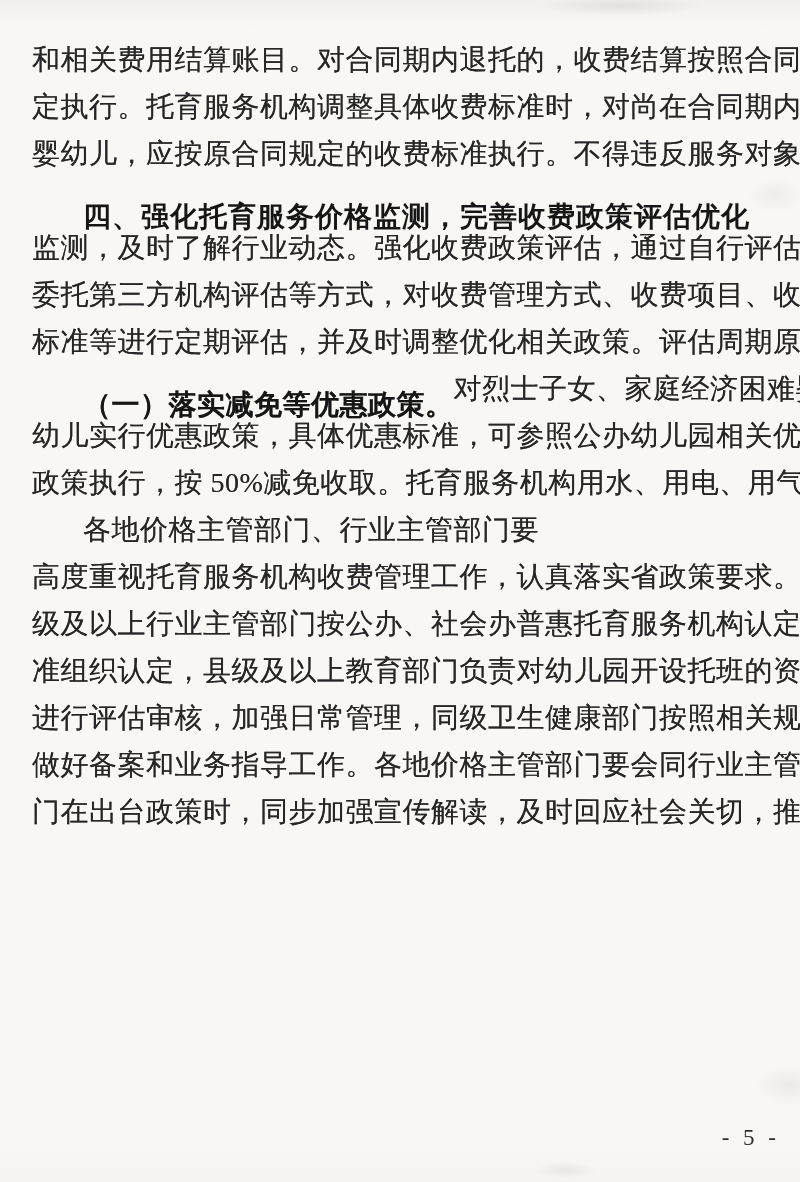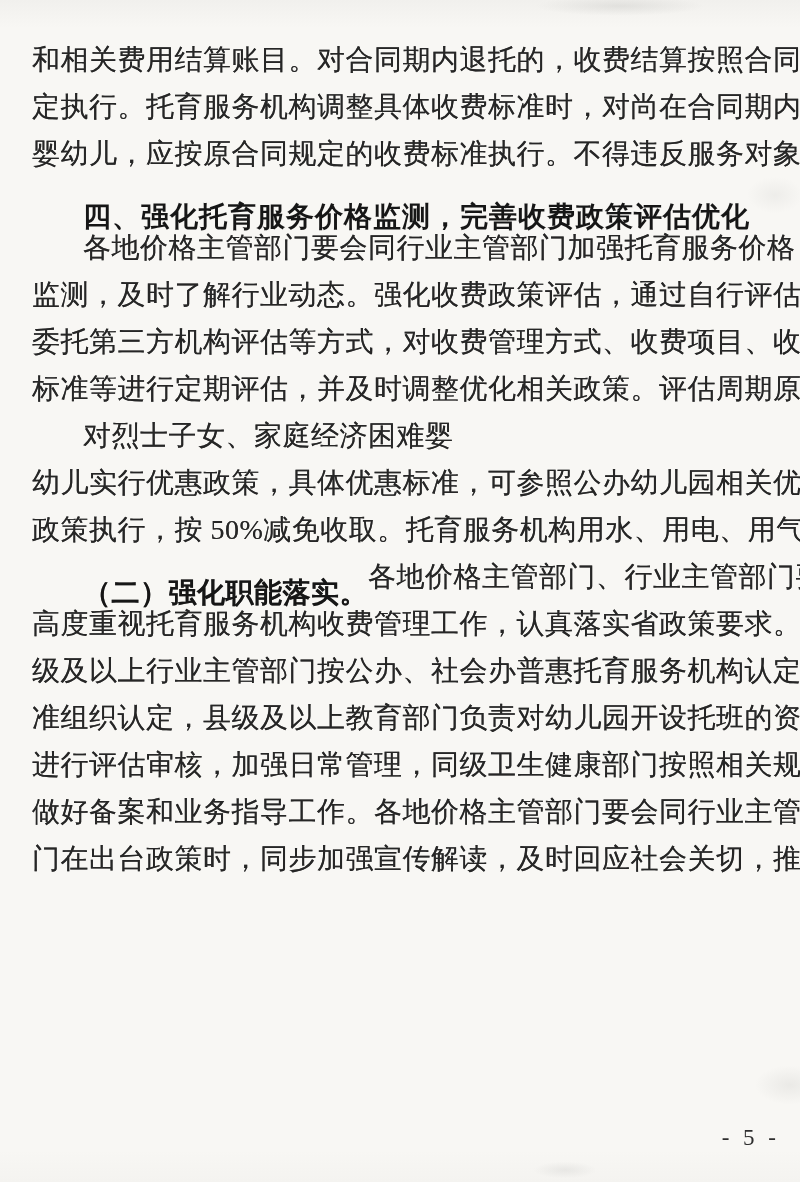--- a/index.html
+++ b/index.html
@@ -65,28 +65,27 @@
 </style>
 </head>
 <body>
 
 <div class="scan-page">
   <div class="doc-body">
       <div class="line"><span>和相关费用结算账目。对合同期内退托的，收费结算按照合同约</span></div>
       <div class="line"><span>定执行。托育服务机构调整具体收费标准时，对尚在合同期内的</span></div>
       <div class="line"><span>婴幼儿，应按原合同规定的收费标准执行。不得违反服务对象意</span></div>
       <div class="line heading indent"><span class="bold">四、强化托育服务价格监测，完善收费政策评估优化</span></div>
-      <div class="line indent"><span>各地价格主管部门要会同行业主管部门加强托育服务价格</span></div>
       <div class="line"><span>监测，及时了解行业动态。强化收费政策评估，通过自行评估、</span></div>
       <div class="line"><span>委托第三方机构评估等方式，对收费管理方式、收费项目、收费</span></div>
       <div class="line"><span>标准等进行定期评估，并及时调整优化相关政策。评估周期原则</span></div>
-      <div class="line indent"><span>对烈士子女、家庭经济困难婴</span></div>
+      <div class="line indent"><span class="bold">（一）落实减免等优惠政策。</span><span>对烈士子女、家庭经济困难婴</span></div>
       <div class="line"><span>幼儿实行优惠政策，具体优惠标准，可参照公办幼儿园相关优惠</span></div>
       <div class="line"><span>政策执行，按 50%减免收取。托育服务机构用水、用电、用气、</span></div>
-      <div class="line indent"><span class="bold">（二）强化职能落实。</span><span>各地价格主管部门、行业主管部门要</span></div>
+      <div class="line indent"><span>各地价格主管部门、行业主管部门要</span></div>
       <div class="line"><span>高度重视托育服务机构收费管理工作，认真落实省政策要求。县</span></div>
       <div class="line"><span>级及以上行业主管部门按公办、社会办普惠托育服务机构认定标</span></div>
       <div class="line"><span>准组织认定，县级及以上教育部门负责对幼儿园开设托班的资质</span></div>
       <div class="line"><span>进行评估审核，加强日常管理，同级卫生健康部门按照相关规定</span></div>
       <div class="line"><span>做好备案和业务指导工作。各地价格主管部门要会同行业主管部</span></div>
       <div class="line"><span>门在出台政策时，同步加强宣传解读，及时回应社会关切，推动</span></div>
     </div>
   <div class="page-number">- 5 -</div>
 </div>
 

